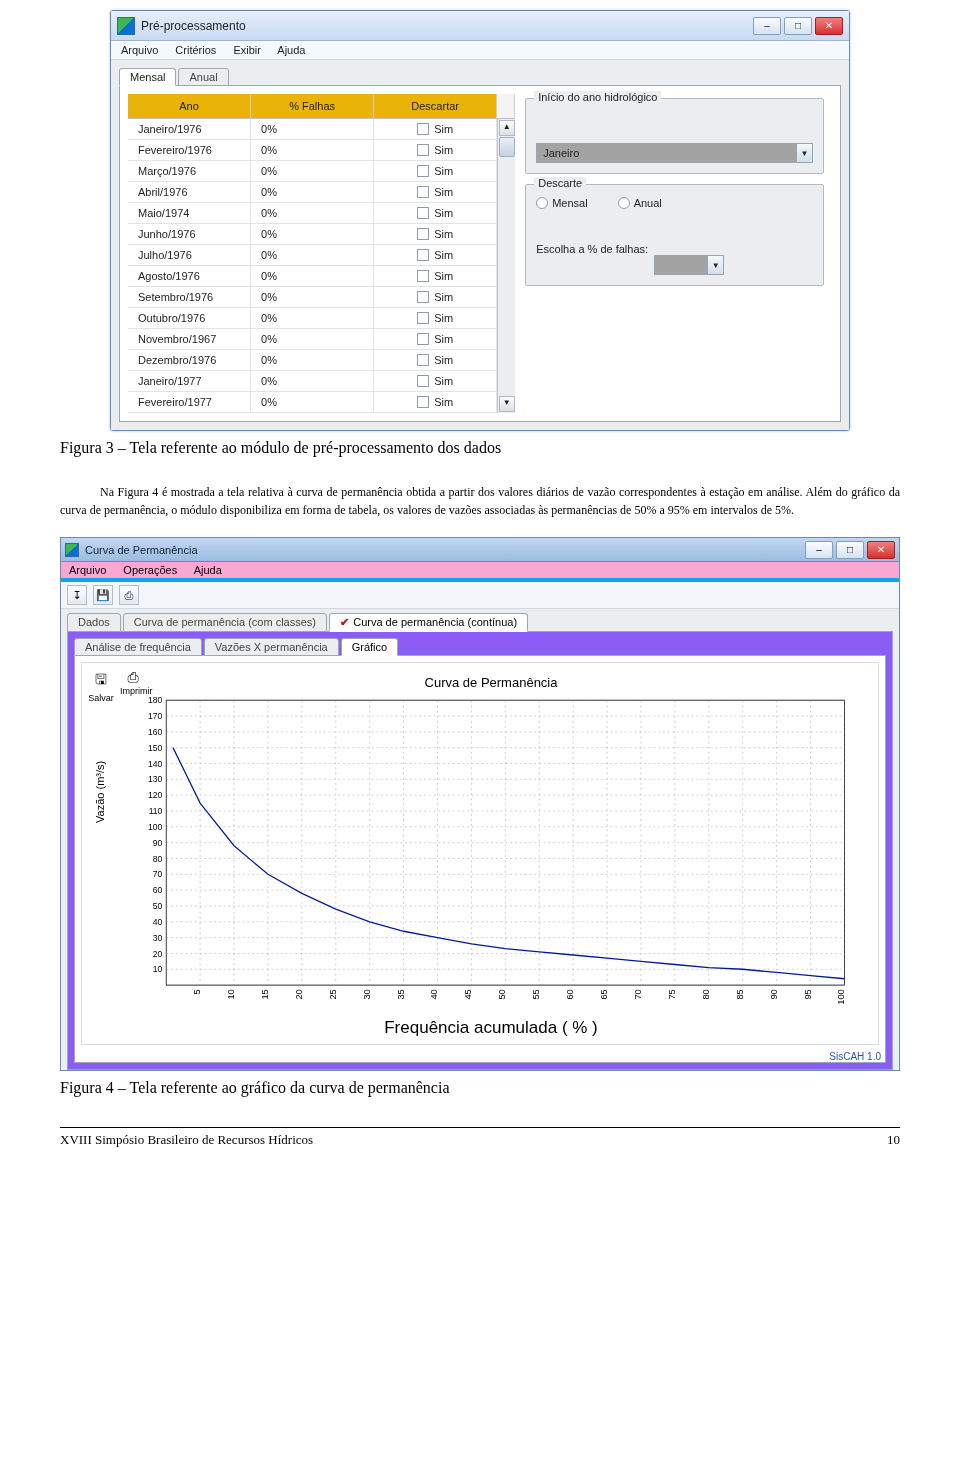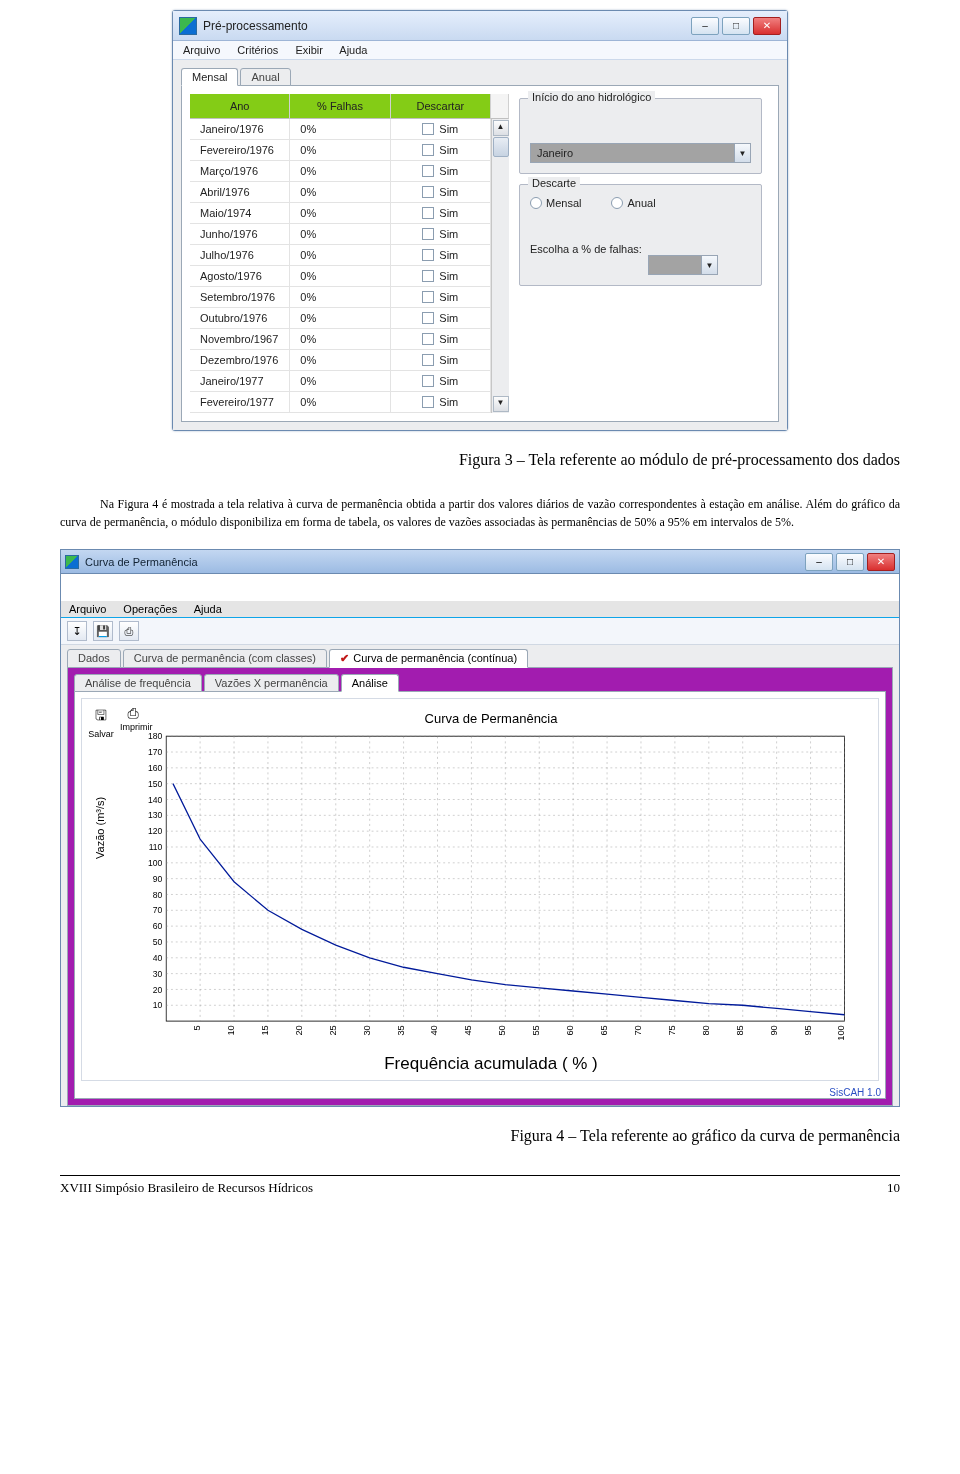--- a/index.html
+++ b/index.html
@@ -61,21 +61,21 @@
   .pp-wrap { display:flex; gap:10px; }
   .pp-left { flex:0 0 55%; }
   .pp-right { flex:1; padding:4px 8px 0 0; }
 
   .grid {
     display:grid;
     grid-template-columns: 1fr 1fr 1fr 18px;
     font-size:11px;
   }
   .grid .hdr {
-    padding:6px 8px; text-align:center; background:#84cc16;
+    padding:6px 8px; text-align:center; background:#eab308;
     border-right:1px solid #d0d0d0; border-bottom:1px solid #c0c0c0;
   }
   .grid .sc { background:#f4f4f4; border-bottom:1px solid #c0c0c0; }
   .grid .cell {
     padding:4px 10px; border-right:1px solid #e3e3e3; border-bottom:1px solid #e3e3e3;
   }
   .grid .cell.center { text-align:center; }
   .scrollbtn {
     width:16px; height:16px; background:linear-gradient(#fcfcfc,#dcdfe4);
     border:1px solid #aeb9c5; margin:1px auto; font-size:8px; text-align:center; line-height:12px;
@@ -107,29 +107,29 @@
     display:flex; align-items:center; justify-content:center; font-size:8px;
   }
   .radio {
     display:inline-block; width:12px; height:12px; border:1px solid #8b9db0;
     border-radius:50%; background:#fff; vertical-align:-2px; margin-right:4px;
   }
   .rowflex { display:flex; align-items:center; }
   .rowflex label { margin-right:30px; }
 
   
-  .caption { text-align:right; font-size:16px; margin:20px 0 26px; }
+  .caption { text-align:left; font-size:16px; margin:8px 0 26px; }
   .para { font-size:12px; line-height:1.5; text-align:justify; margin-bottom:18px; text-indent: 40px; }
 
   
   .fig2frame { border:1px solid #6b8ab0; font-family: Tahoma, Arial, sans-serif; font-size:11px; }
   .fig2title { display:flex; align-items:center; height:24px;
     background: linear-gradient(#c3d7f1,#9cbbe3); padding:0 4px; border-bottom:1px solid #6b8ab0; }
   .fig2title .title { flex:1; font-size:11px; color:#123; }
-  .fig2menu { padding:2px 8px; background:#e5e5e5; border-bottom:1px solid #0ea5e9;margin-top:27px; }
+  .fig2menu { padding:2px 8px; background:#f9a8d4; border-bottom:4px solid #0ea5e9; }
   .fig2menu span { margin-right:14px; }
   .toolbar { display:flex; gap:6px; padding:3px 6px; background:#f3f6fb; border-bottom:1px solid #d0d8e3; }
   .tbtn { width:20px; height:20px; border:1px solid #b0bbcc; background:linear-gradient(#fff,#e3e9f2);
           display:flex; align-items:center; justify-content:center; font-size:11px; }
   .innerTabs { padding:4px 6px 0 6px; background:#ecedef; }
   .checkedtab::before { content:"✔"; color:#c01818; margin-right:4px; font-weight:bold; }
 
   .plotarea { padding: 12px 24px 6px 46px; background:#fff; border:1px solid #d5dbe5; margin:6px; position:relative; }
   .plottitle { text-align:center; font-size:13px; margin-bottom:4px; font-family: Arial, sans-serif; }
   .ptoolbar { position:absolute; left:6px; top:6px; display:flex; gap:6px; }
@@ -144,21 +144,21 @@
 
   
   hr.ft { border:none; border-top:1px solid #000; margin:30px 0 4px; }
   .footerrow { display:flex; justify-content:space-between; font-size:13px; }
 </style>
 </head>
 <body>
 
 <div class="page">
 
-  <div class="winframe" style="width:616px; margin:0 auto;">
+  <div class="winframe" style="width:740px; margin:0 auto;">
     <div class="titlebar">
       <div class="appicon"></div>
       <div class="title">Pré-processamento</div>
       <div class="winbtns">
         <div class="winbtn">–</div>
         <div class="winbtn">□</div>
         <div class="winbtn close">✕</div>
       </div>
     </div>
     <div class="menubar">
@@ -287,25 +287,25 @@
       <div class="tbtn">↧</div>
       <div class="tbtn">💾</div>
       <div class="tbtn">⎙</div>
     </div>
     <div class="innerTabs">
       <div class="tabs">
         <div class="tab inactive">Dados</div>
         <div class="tab inactive">Curva de permanência (com classes)</div>
         <div class="tab checkedtab">Curva de permanência (contínua)</div>
       </div>
-      <div class="tabbody" style="padding:6px; background:#a21caf; border-color:#9ba8b6">
+      <div class="tabbody" style="padding:6px; background:#8b5cf6; border-color:#9ba8b6">
         <div class="tabs">
           <div class="tab inactive">Análise de frequência</div>
           <div class="tab inactive">Vazões X permanência</div>
-          <div class="tab">Análise</div>
+          <div class="tab">Gráfico</div>
         </div>
         <div class="tabbody">
           <div class="plotarea">
             <div class="ptoolbar">
               <div class="pb">
                   <div>🖫</div>
                   <div>Salvar</div>
                 </div>
               <div class="pb">
                   <div>⎙</div>

